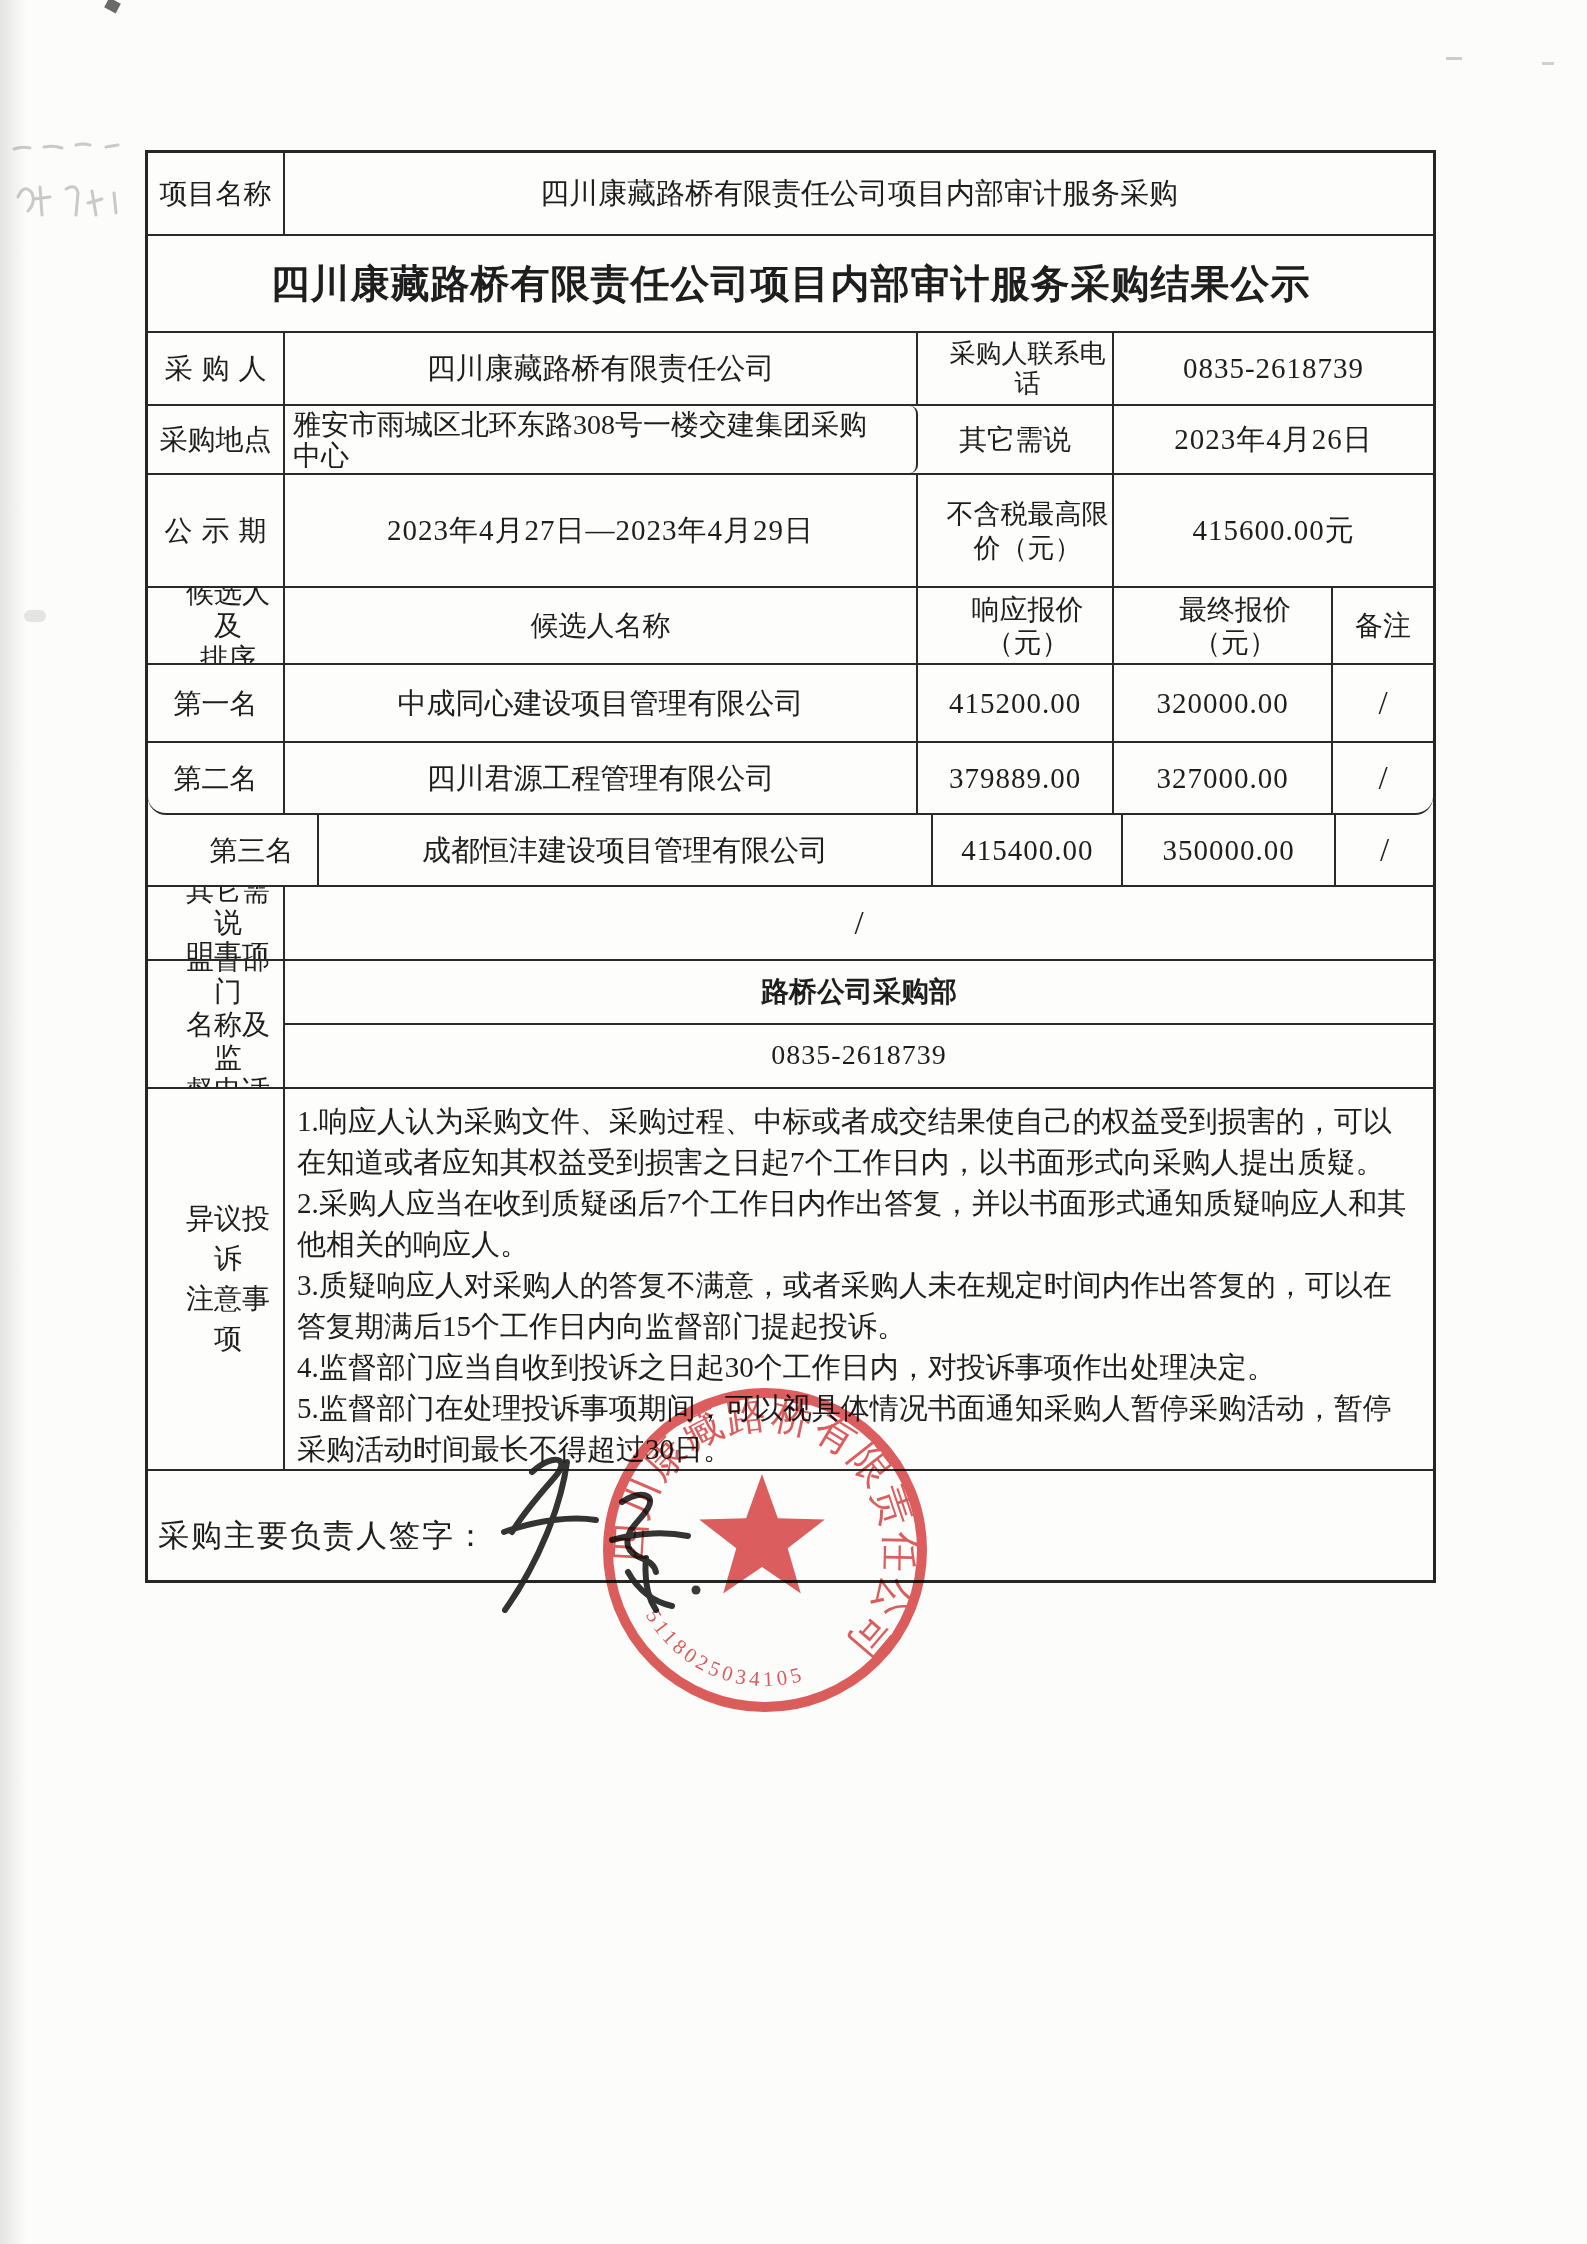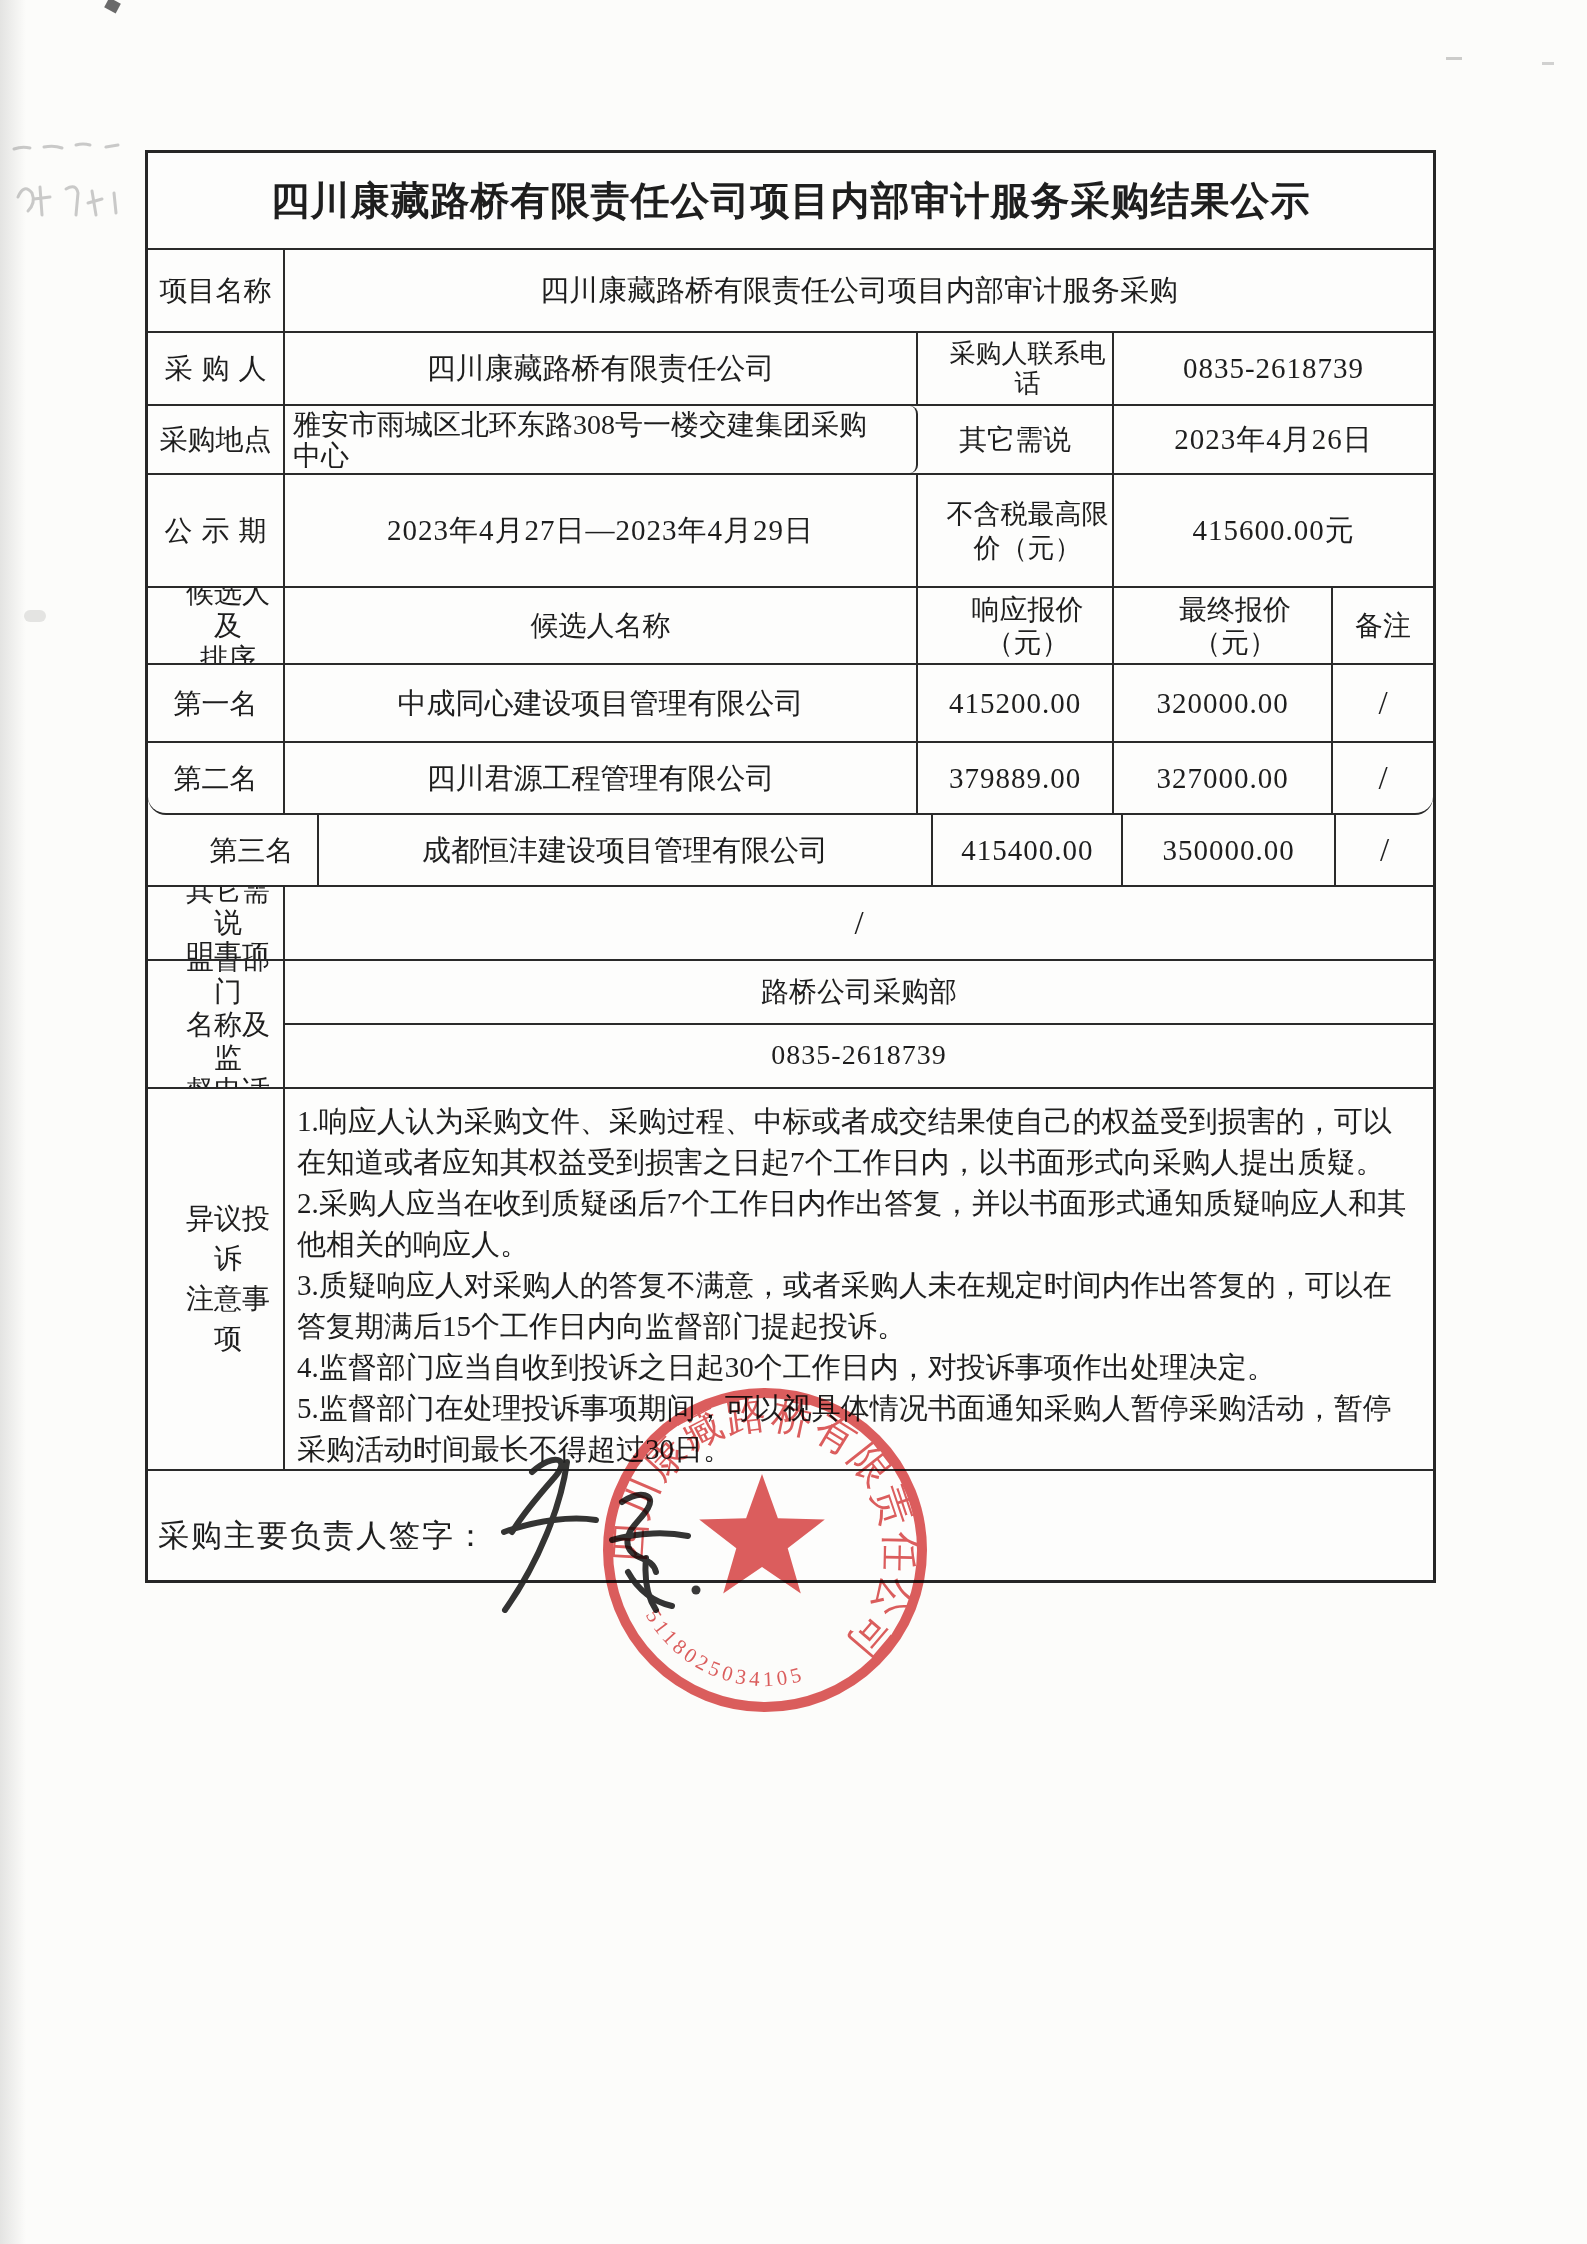--- a/index.html
+++ b/index.html
@@ -56,27 +56,27 @@
       <path d="M104 58 l 2 20"></path>
     </g>
   </svg>
   <div class="speck" style="left:24px;top:610px;width:22px;height:12px;opacity:.12;border-radius:6px;"></div>
   <div class="speck" style="left:1446px;top:57px;width:16px;height:3px;opacity:.25;"></div>
   <div class="speck" style="left:1542px;top:62px;width:12px;height:3px;opacity:.22;"></div>
   <div class="speck" style="left:776px;top:902px;width:6px;height:6px;border-radius:50%;opacity:.5;"></div>
 
   <div class="doc-table">
 
-    <div class="row" style="height:97px;">
-      <div class="cell title-cell">四川康藏路桥有限责任公司项目内部审计服务采购结果公示</div>
-    </div>
-
     <div class="row" style="height:83px;">
       <div class="cell w-a">项目名称</div>
       <div class="cell w-rest name">四川康藏路桥有限责任公司项目内部审计服务采购</div>
+    </div>
+
+    <div class="row" style="height:97px;">
+      <div class="cell title-cell">四川康藏路桥有限责任公司项目内部审计服务采购结果公示</div>
     </div>
 
     <div class="row" style="height:73px;">
       <div class="cell w-a spread">采购人</div>
       <div class="cell w-b name">四川康藏路桥有限责任公司</div>
       <div class="cell w-c prewrap" style="font-size:26px;line-height:30px;">采购人联系电
 话</div>
       <div class="cell w-de num">0835-2618739</div>
     </div>
 
@@ -133,21 +133,21 @@
       <div class="cell w-a prewrap" style="line-height:32px;">其它需说
 明事项</div>
       <div class="cell w-rest slash">/</div>
     </div>
 
     <div class="row" style="height:128px;">
       <div class="cell w-a prewrap" style="line-height:33px;">监督部门
 名称及监
 督电话</div>
       <div class="subcol w-rest">
-        <div class="subrow" style="height:64px;border-bottom:2px solid #2a2a2a;">路桥公司采购部</div>
+        <div class="subrow" style="height:64px;border-bottom:2px solid #2a2a2a;font-weight:bold;">路桥公司采购部</div>
         <div class="subrow num" style="height:60px;">0835-2618739</div>
       </div>
     </div>
 
     <div class="row" style="height:382px;">
       <div class="cell w-a prewrap" style="line-height:40px;">异议投诉
 注意事项</div>
       <div class="cell w-rest objection-content">
         <div>1.响应人认为采购文件、采购过程、中标或者成交结果使自己的权益受到损害的，可以在知道或者应知其权益受到损害之日起7个工作日内，以书面形式向采购人提出质疑。</div>
         <div>2.采购人应当在收到质疑函后7个工作日内作出答复，并以书面形式通知质疑响应人和其他相关的响应人。</div>

